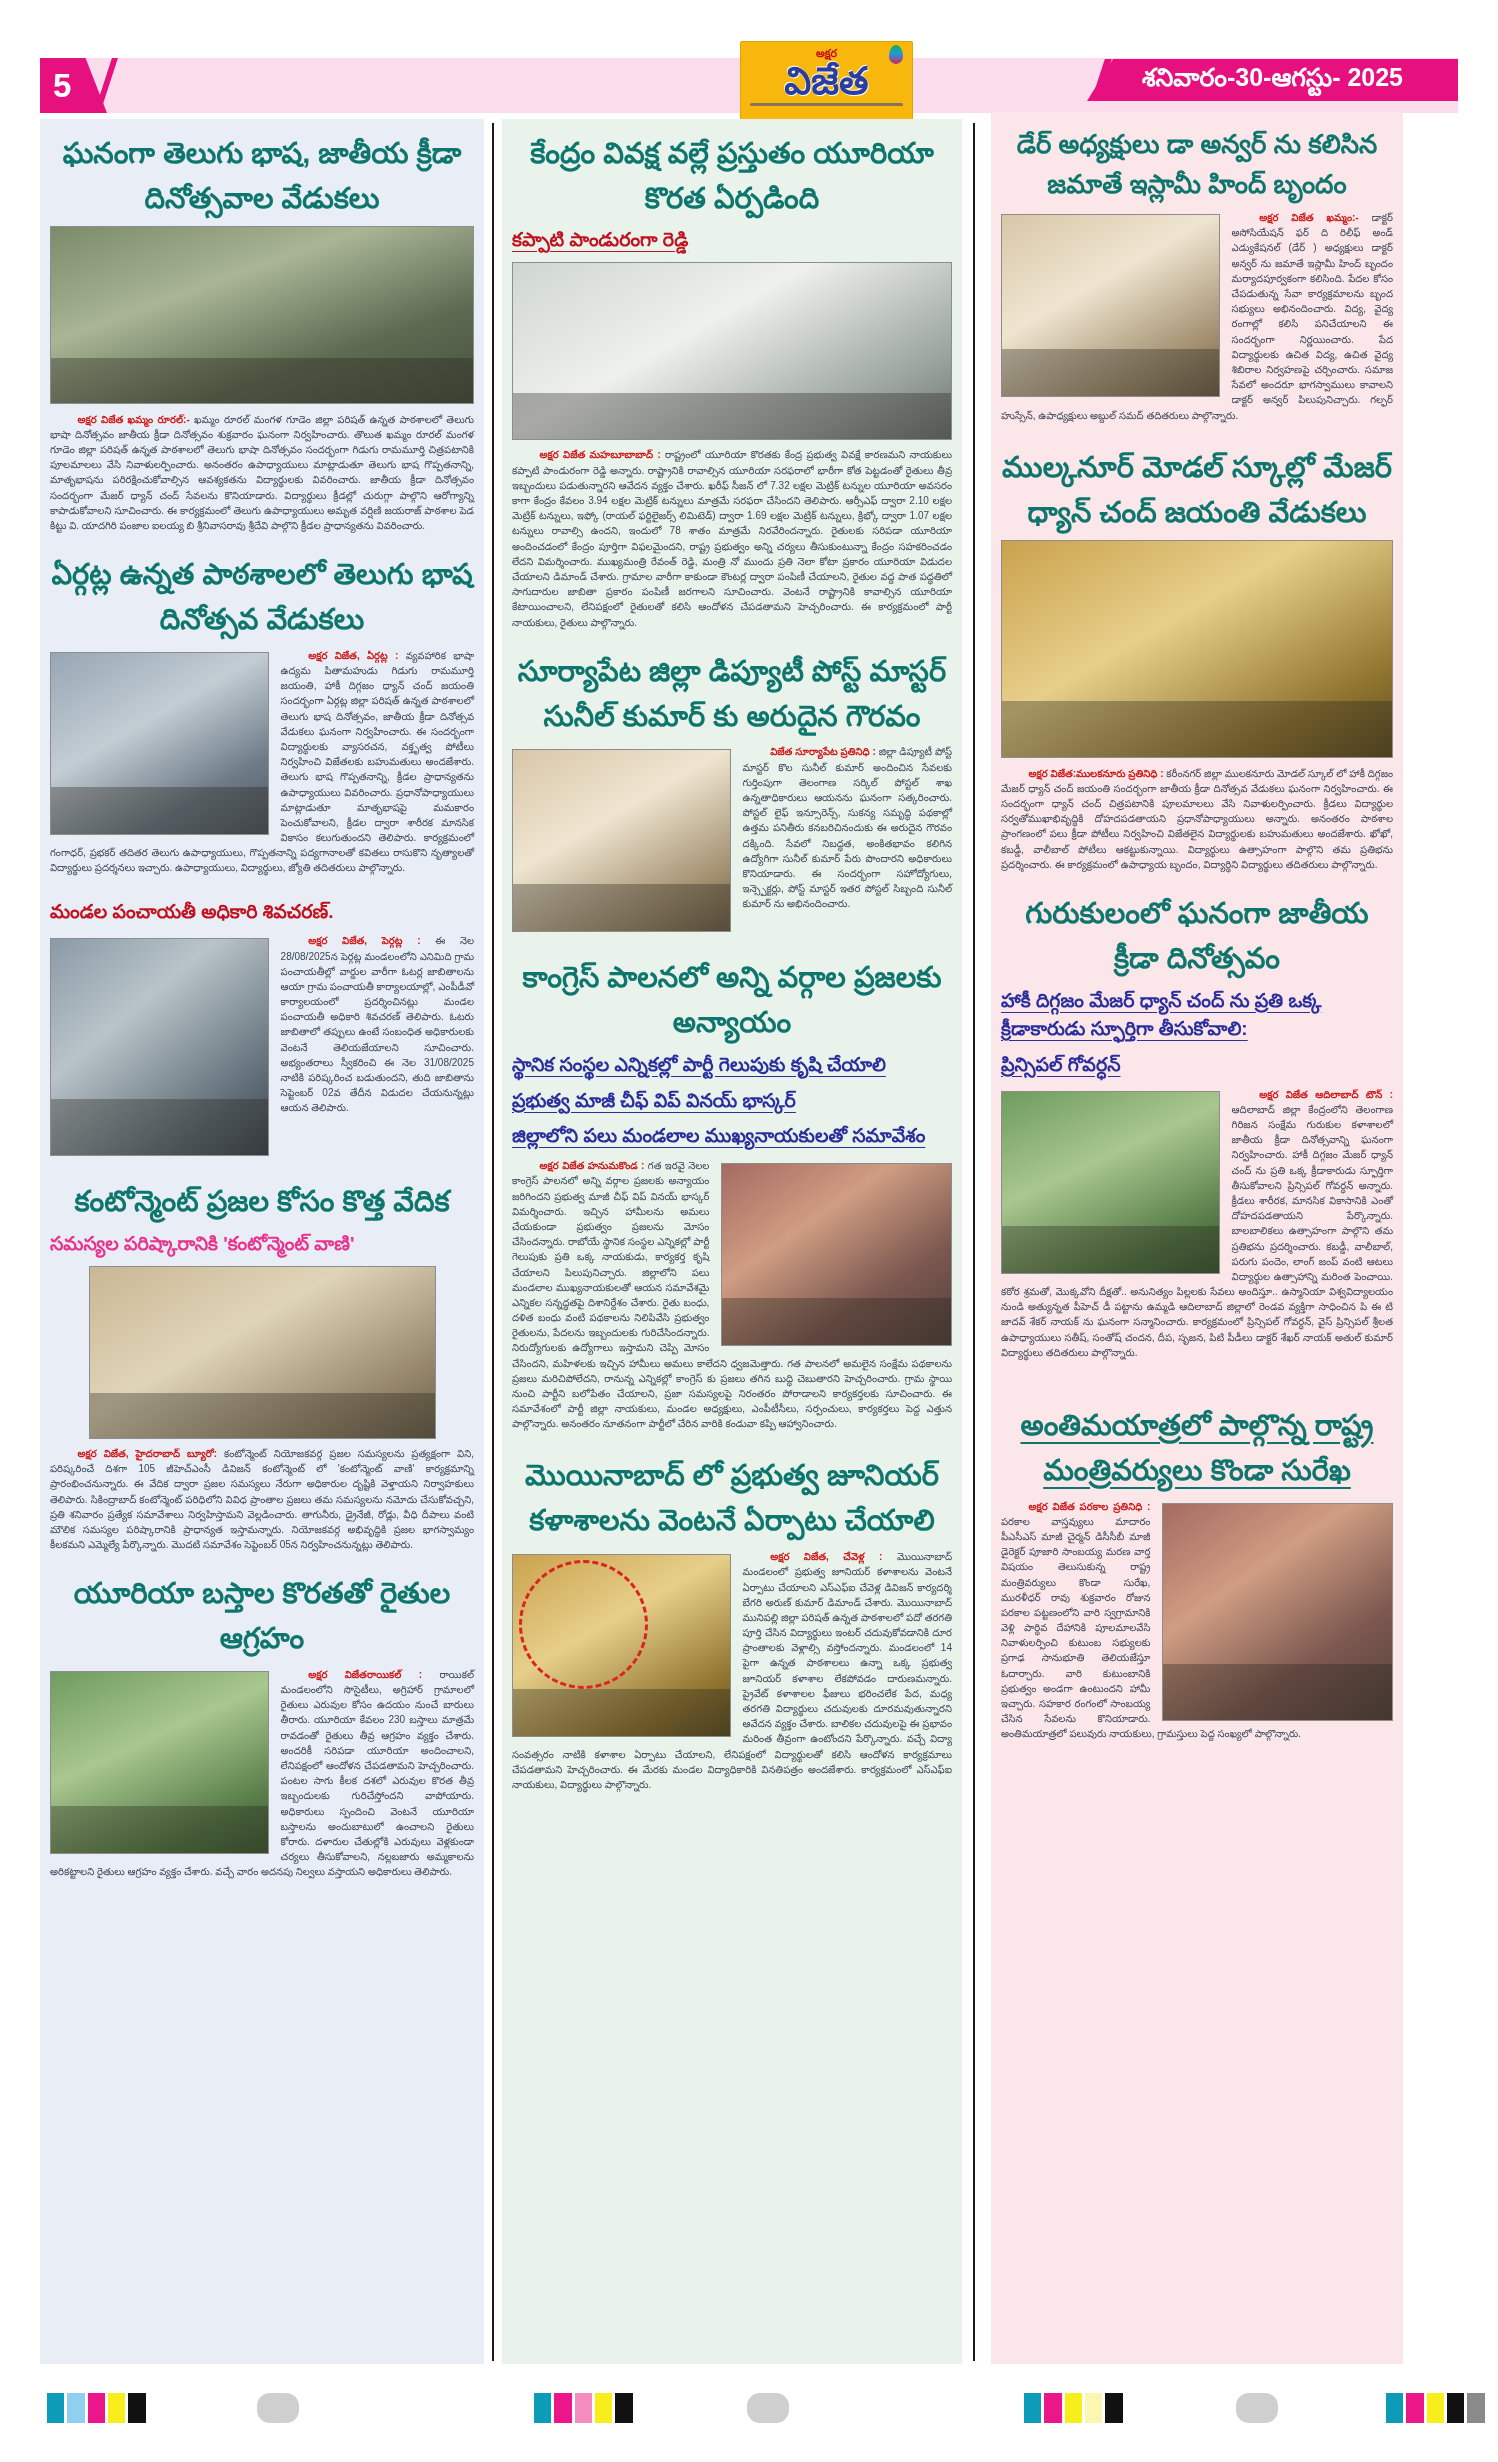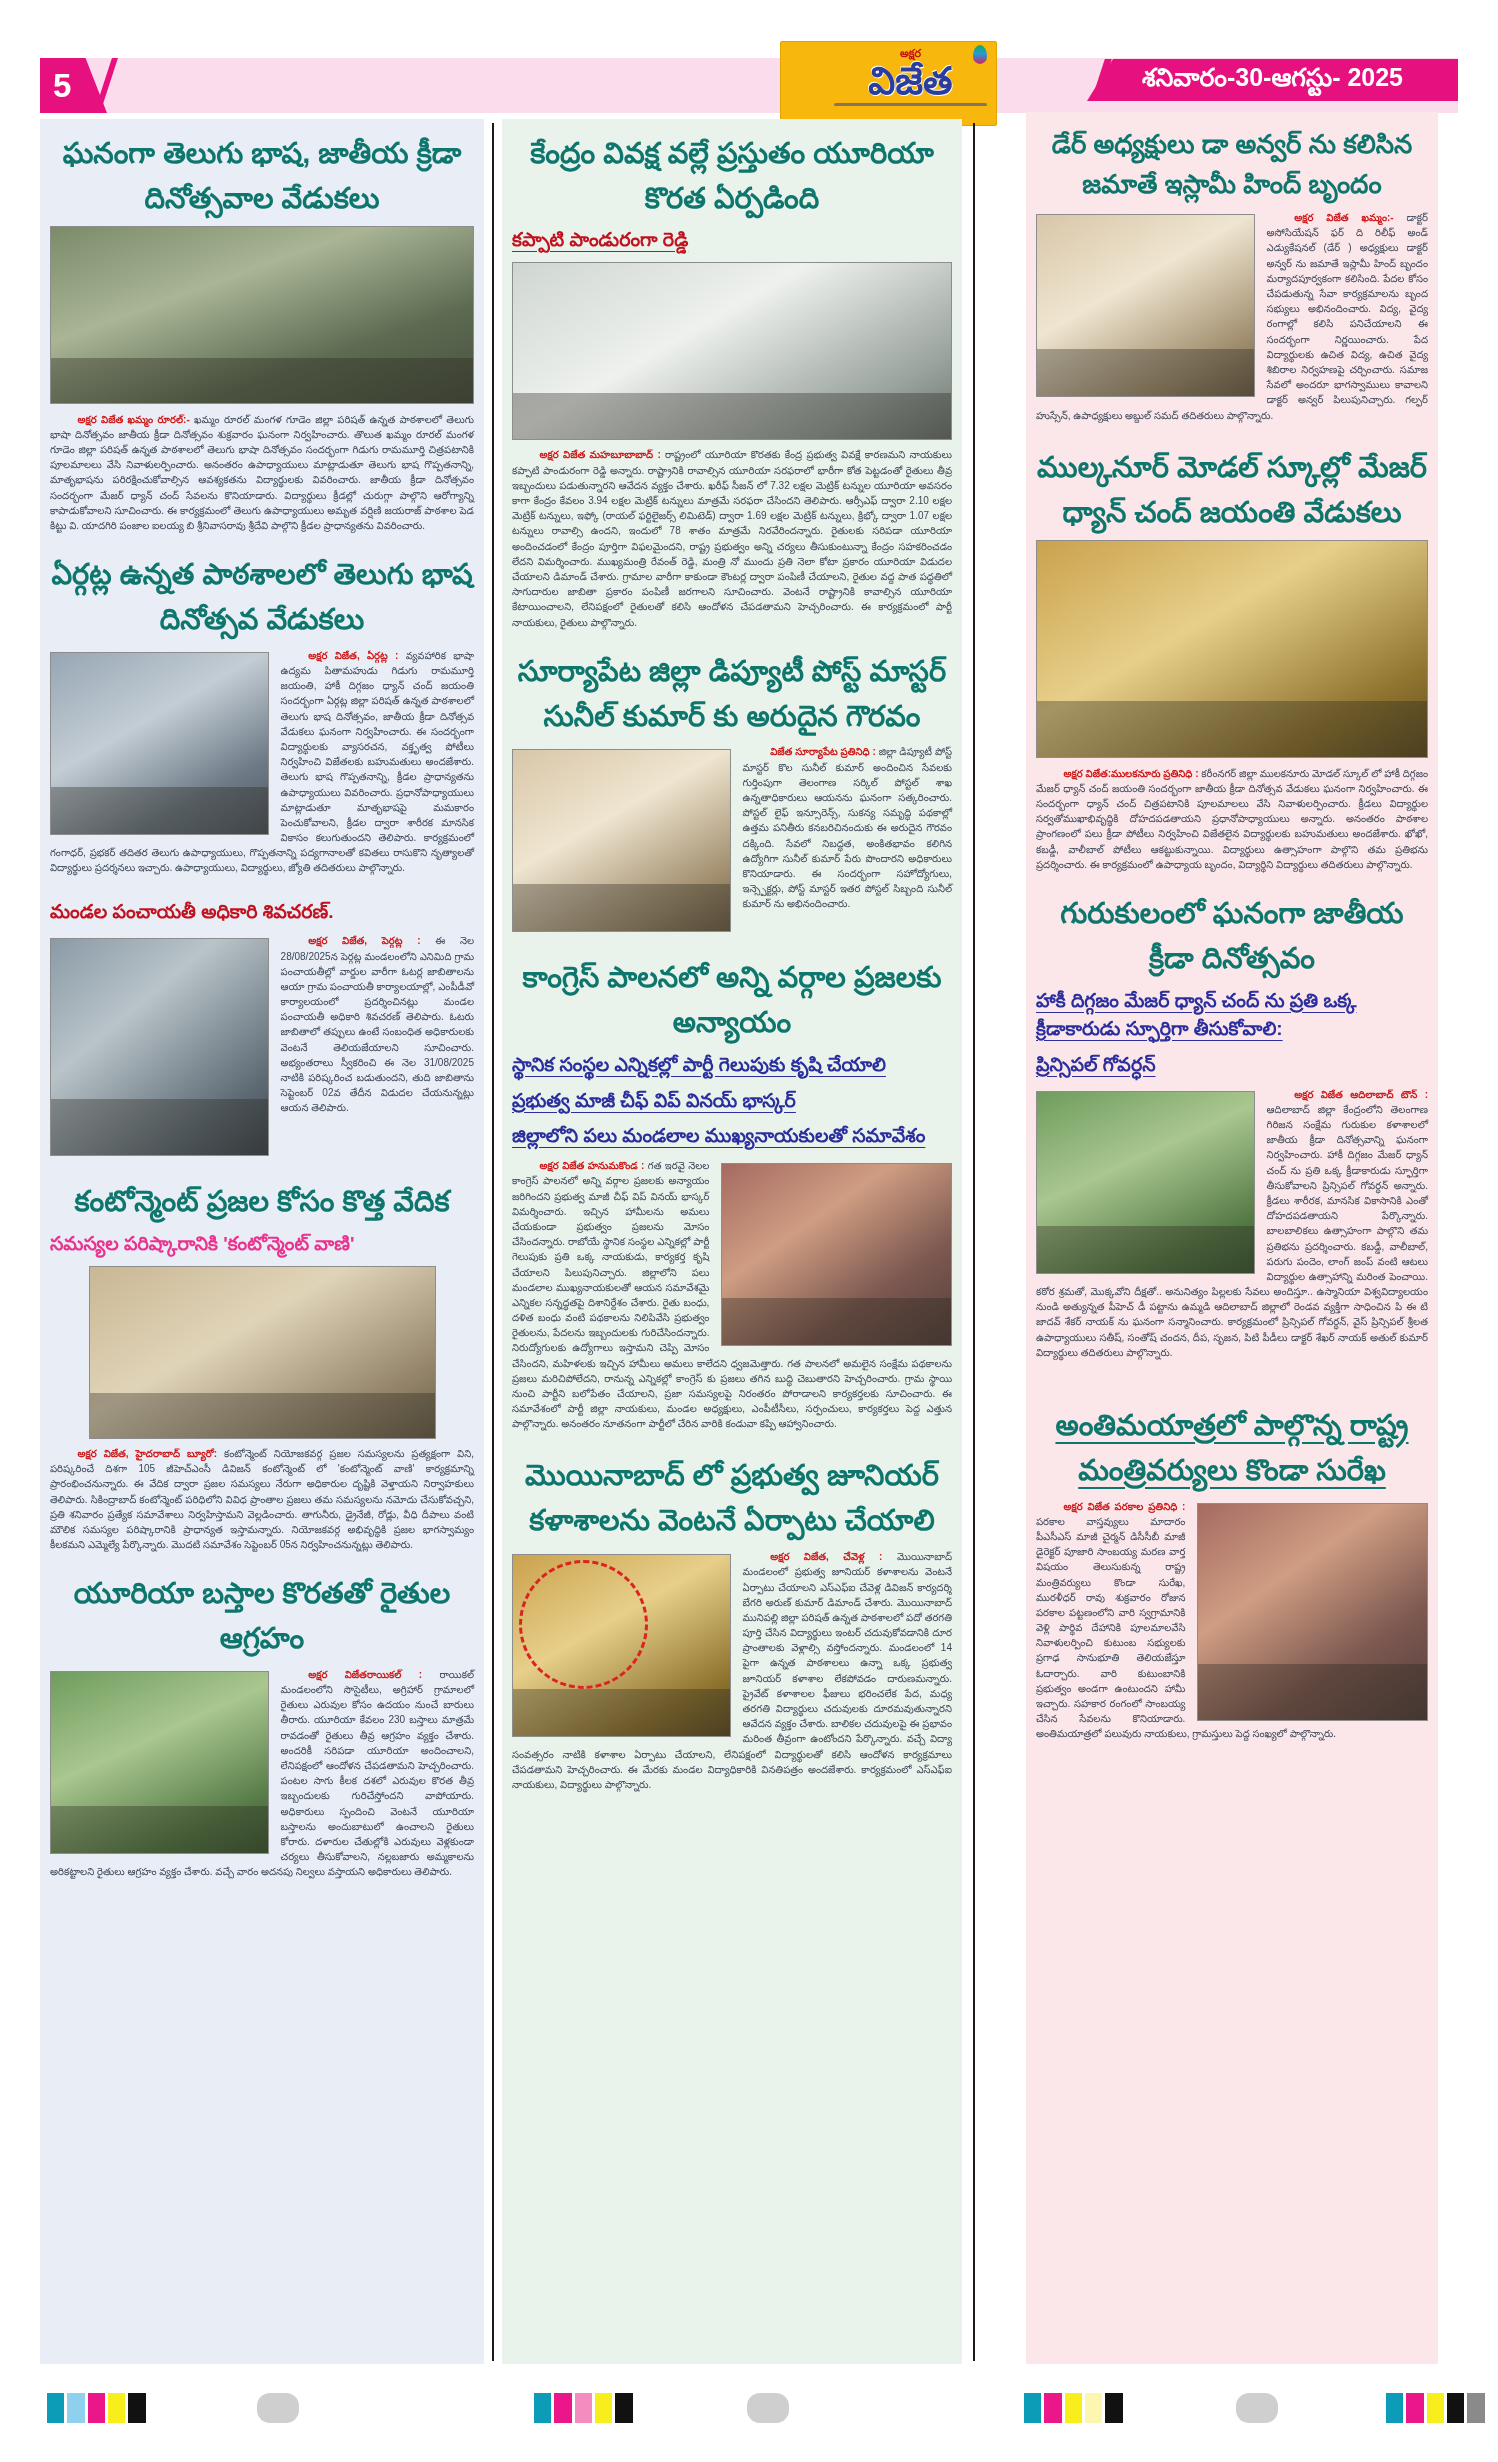--- a/index.html
+++ b/index.html
@@ -10,34 +10,34 @@
   .pagenum{position:absolute;left:40px;top:58px;width:67px;height:55px;background:#e6107f;
            clip-path:polygon(0 0,68% 0,100% 100%,0 100%);color:#fff;font-size:33px;font-weight:bold;
            display:flex;align-items:center;padding-left:13px;box-sizing:border-box;}
   .pagenum-slash{position:absolute;left:103px;top:58px;width:5.8px;height:55px;background:#e6107f;
            transform:skewX(-18deg);}
   .datebar{position:absolute;right:41px;top:59px;width:371px;height:42px;background:#e6107f;
            clip-path:polygon(7% 0,100% 0,100% 100%,0 100%);color:#fff;font-size:25px;font-weight:bold;
            display:flex;align-items:center;justify-content:center;}
   .datebar-slash{position:absolute;right:395px;top:59px;width:6.5px;height:42px;background:#e6107f;
            transform:skewX(-18deg);}
-  .logo{position:absolute;left:780px;top:41px;width:173px;height:85px;background:#f8b70d;
-        border-radius:2.9px;text-align:center;box-shadow:0 0 0 0.7px #d89c00 inset;padding-left:44px;}
+  .logo{position:absolute;left:740px;top:41px;width:173px;height:85px;background:#f8b70d;
+        border-radius:2.9px;text-align:center;box-shadow:0 0 0 0.7px #d89c00 inset;}
   .logo .l-small{display:block;color:#c41111;font-size:11px;font-weight:bold;margin-top:5.8px;}
   .logo .l-main{display:block;color:#2b3e9d;font-size:38px;font-weight:bold;line-height:1.0;
         text-shadow:0.7px 0.7px 0 #fff,-0.7px -0.7px 0 #fff;}
   .logo .l-rule{display:block;height:3.6px;margin:2.9px 10px 0 10px;background:#2b3e9d;border-radius:1.5px;opacity:.55;}
   .peacock{position:absolute;right:10px;top:4.4px;width:14.5px;height:19px;
         background:linear-gradient(180deg,#1ba84f 0%,#1d9ed9 45%,#d21f68 100%);
         border-radius:50% 50% 50% 50%/60% 60% 40% 40%;}
   
   .col{position:absolute;box-sizing:border-box;padding:4.4px 10px;overflow:hidden;}
   .col-left {left:40px;  top:119px;width:444px;height:2245px;background:#e8edf6;}
   .col-mid  {left:502px; top:119px;width:460px;height:2245px;background:#e9f3ec;}
-  .col-right{left:1026px;top:112px;width:412px;height:2252px;background:#fbe7ea;}
+  .col-right{left:991px;top:112px;width:412px;height:2252px;background:#fbe7ea;}
   .vsep{position:absolute;top:123px;width:1.5px;height:2238px;background:#1a1a1a;}
   .vsep.v1{left:492px;} .vsep.v2{left:973px;}
   
   .art{margin:0 0 19px 0;}
   .art::after{content:"";display:block;clear:both;}
   .hl{font-size:29px;line-height:1.55;font-weight:bold;color:#0f766e;text-align:center;margin:7.3px 0 5.8px 0;}
   .hl.small{font-size:26px;}
   .hl.underline{text-decoration:underline;text-underline-offset:6.5px;margin-top:40px;}
   .sub{font-size:19px;font-weight:bold;text-align:left;margin:1.5px 0 7.3px 0;line-height:1.5;}
   .sub.red{color:#c1121f;}

